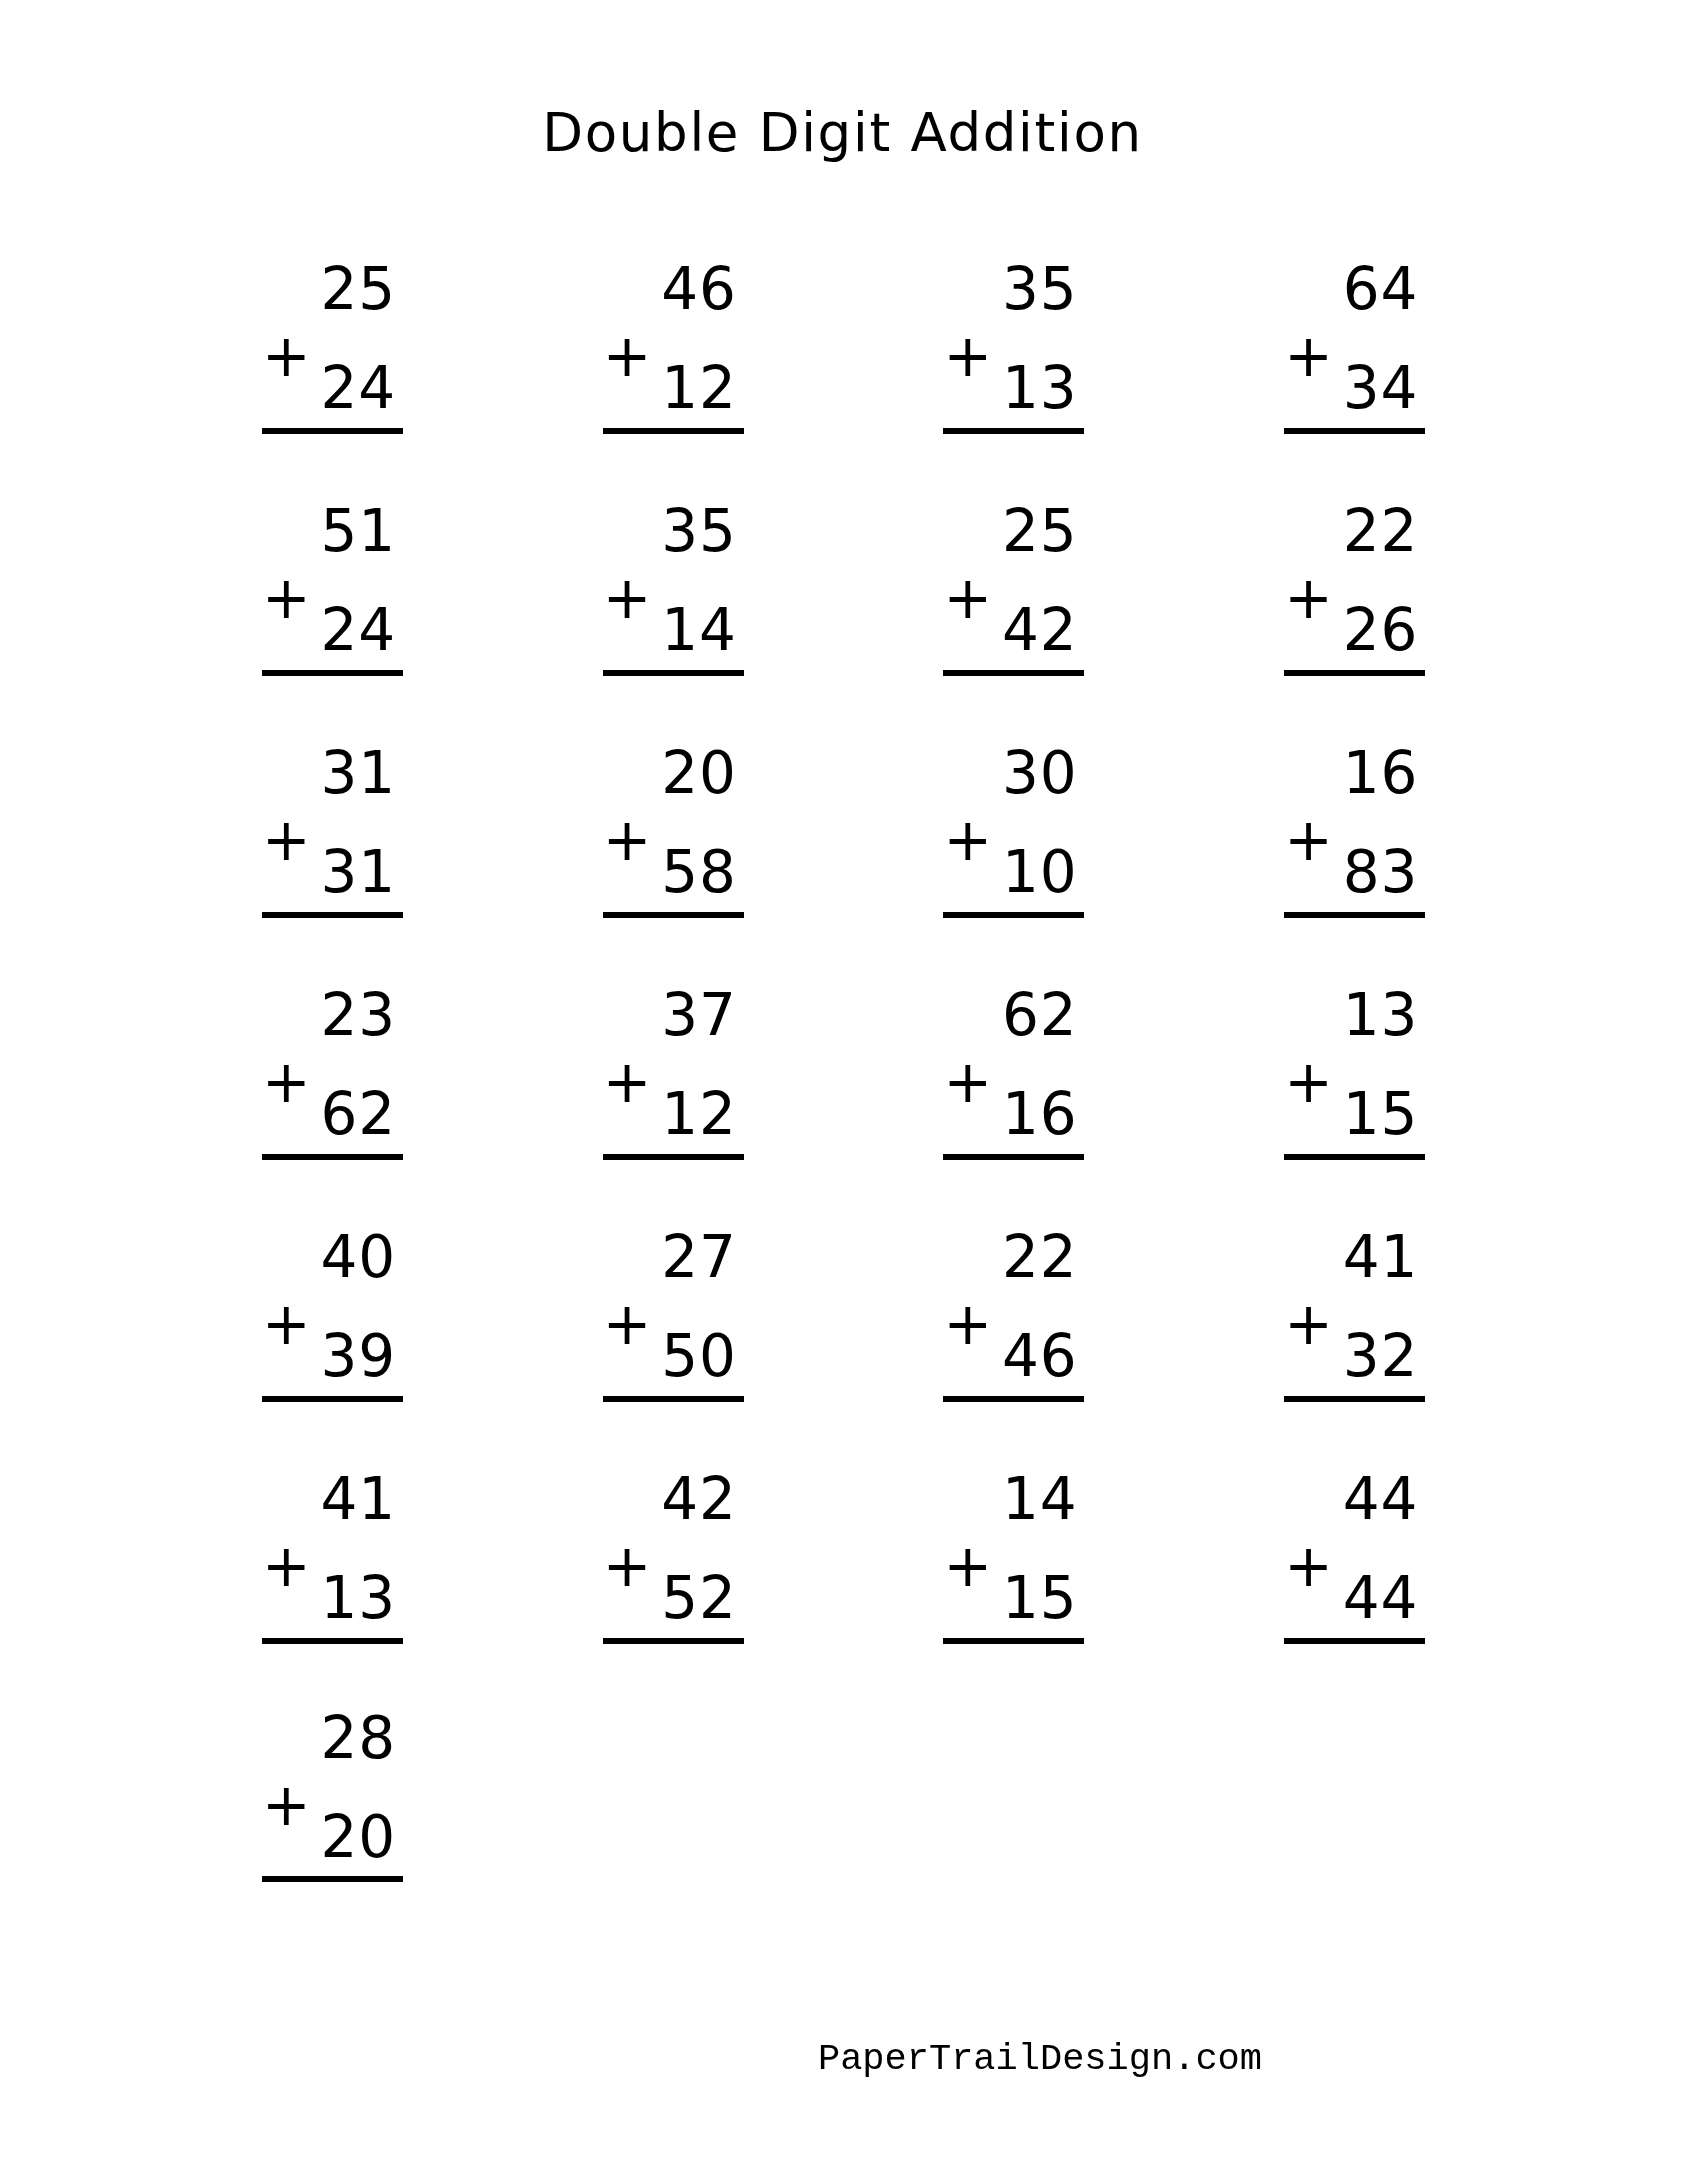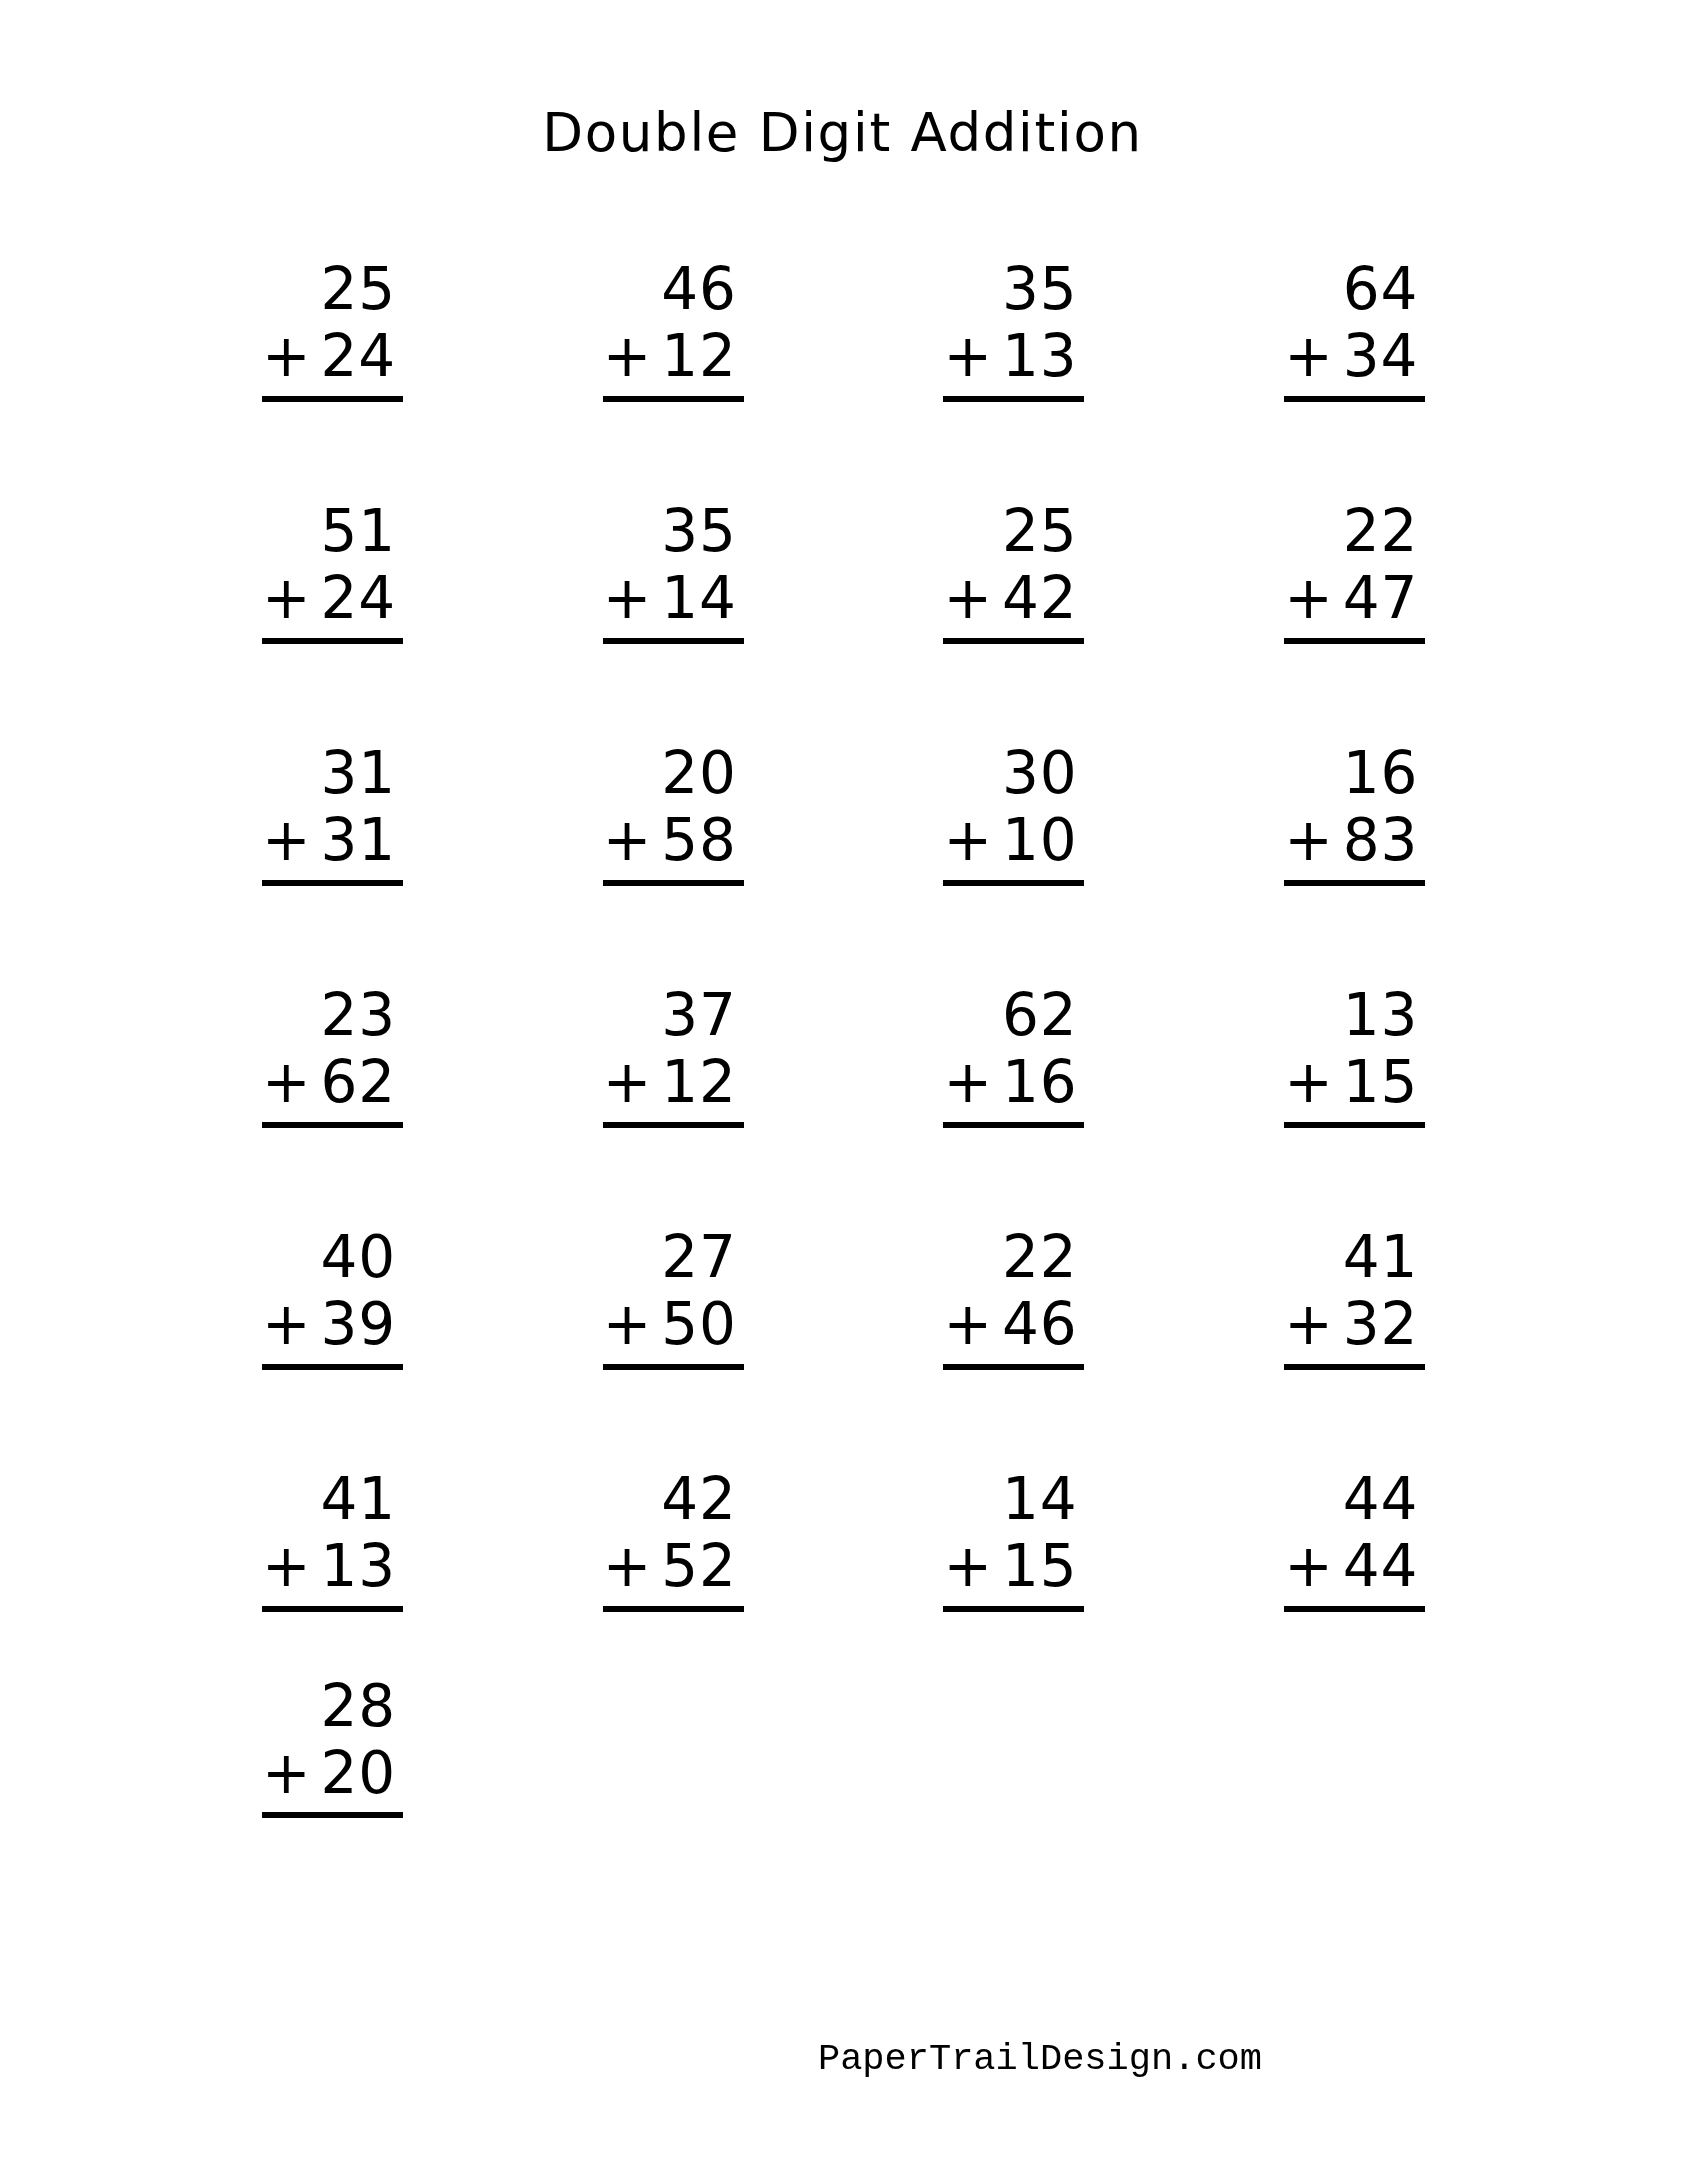--- a/index.html
+++ b/index.html
@@ -68,20 +68,21 @@
     letter-spacing: 0.9px;
     display: flex;
     justify-content: space-between;
     padding: 0 6.8px 0 0;
   }
   .op-sign {
     display: inline-block;
   }
   .bottom-num {
     display: inline-block;
+    margin-top: 32px;
   }
   .sum-rule {
     margin-top: 5.1px;
     height: 6px;
     background: #000000;
     width: 141px;
   }
   .footer-brand {
     position: absolute;
     right: 126px;
@@ -176,21 +177,21 @@
         </div>
         <div class="sum-rule"></div>
       </div>
     </div>
 
     <div class="problem">
       <div class="prob-inner">
         <div class="addend-top">22</div>
         <div class="addend-bottom">
           <span class="op-sign">+</span>
-          <span class="bottom-num">47</span>
+          <span class="bottom-num">26</span>
         </div>
         <div class="sum-rule"></div>
       </div>
     </div>
 
     <div class="problem">
       <div class="prob-inner">
         <div class="addend-top">31</div>
         <div class="addend-bottom">
           <span class="op-sign">+</span>

